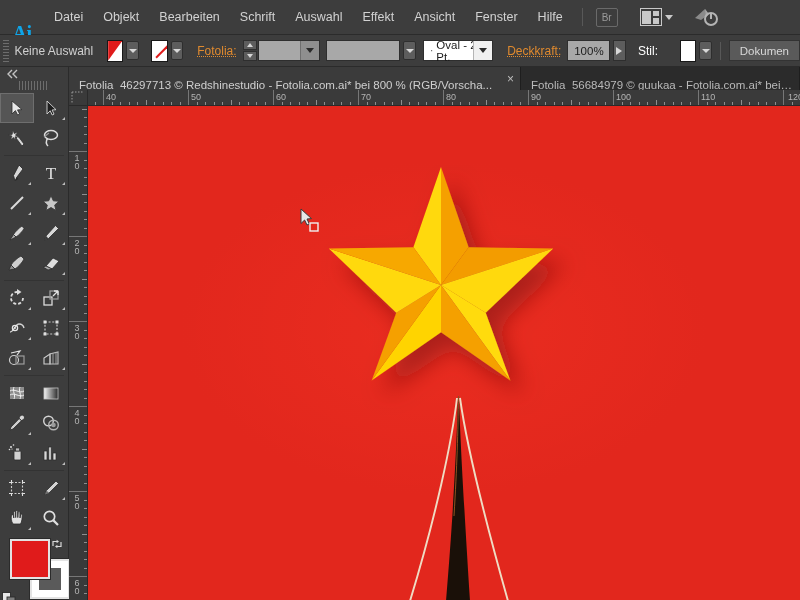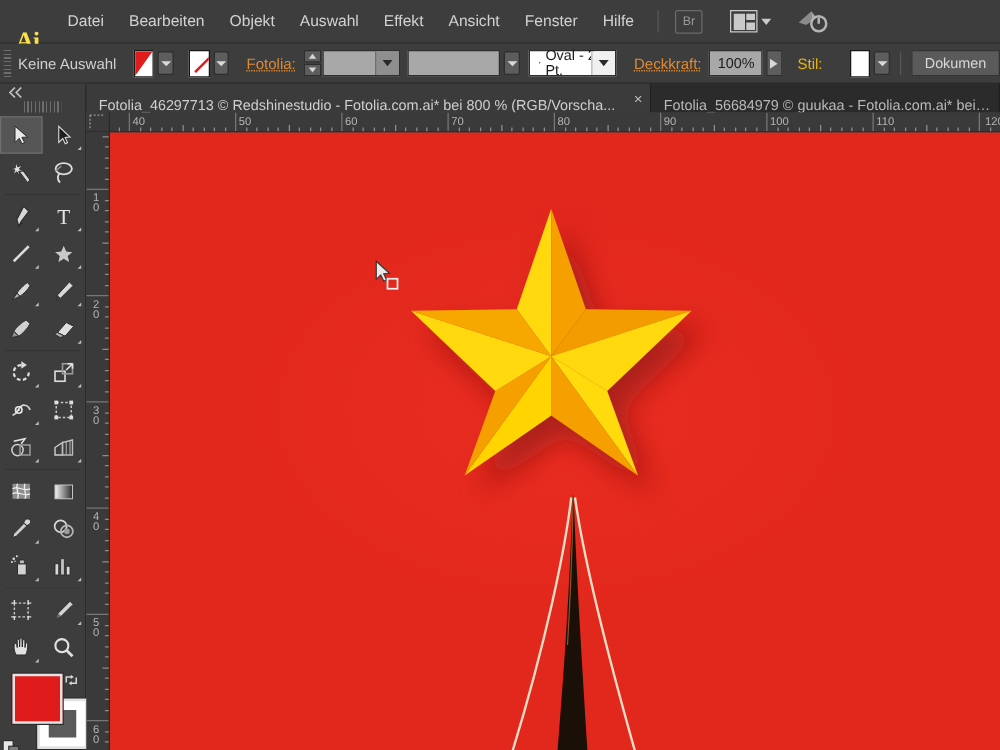--- a/index.html
+++ b/index.html
@@ -15,21 +15,21 @@
   
   .menubar {
     position: absolute; left: 0; top: 0; width: 800px; height: 35px;
     background: #3d3d3d;
     display: flex; align-items: center;
     border-bottom: 1px solid #2b2b2b;
   }
   .ai-logo {
     width: 44px; height: 35px;
     display: flex; align-items: center; justify-content: center;
-    color: #fde047; font-size: 20px; font-weight: bold;
+    color: #0ea5e9; font-size: 20px; font-weight: bold;
     font-family: "Liberation Serif", serif;
     letter-spacing: -0.5px;
     margin-top: 32px;
   }
   .menu-item {
     padding: 0 10px; height: 35px; line-height: 35px;
     color: #d2d2d2; font-size: 12.5px; white-space: nowrap;
   }
   .menu-sep {
     width: 1px; height: 18px; background: #585858; margin: 0 9px;
@@ -225,22 +225,23 @@
   .cursor { position:absolute; left:211px; top:102px; width:24px; height:26px; }
 </style>
 </head>
 <body>
 
 <div id="app">
 
   <div class="menubar">
     <div class="ai-logo">Ai</div>
     <div class="menu-item">Datei</div>
+    <div class="menu-item">Objekt</div>
     <div class="menu-item">Bearbeiten</div>
-    <div class="menu-item">Objekt</div>
+    <div class="menu-item">Schrift</div>
     <div class="menu-item">Auswahl</div>
     <div class="menu-item">Effekt</div>
     <div class="menu-item">Ansicht</div>
     <div class="menu-item">Fenster</div>
     <div class="menu-item">Hilfe</div>
     <div class="menu-sep"></div>
     <div class="br-badge">Br</div>
     <div class="arrange-btn">
       <div class="arrange-grid">
         <i class="tall"></i>
@@ -309,21 +310,21 @@
     </div>
 
     <div class="lbl-orange">Deckkraft:</div>
     <div class="field-gray" style="width:56px">
       <span>100%</span>
     </div>
     <div class="play-btn">
         <span class="tri-rt"></span>
       </div>
 
-    <div style="color:#eab308;font-size:12px;margin:0 22px 0 12px;white-space:nowrap">Stil:</div>
+    <div style="color:#ffffff;font-size:12px;margin:0 22px 0 12px;white-space:nowrap">Stil:</div>
     <div class="swatch-box" style="background:#fff"></div>
     <div class="mini-drop">
         <div class="caret-dn"></div>
       </div>
 
     <div class="menu-sep" style="margin:0 8px"></div>
     <div class="btn-doc">Dokumen</div>
   </div>
 
   <div class="tabbar">

